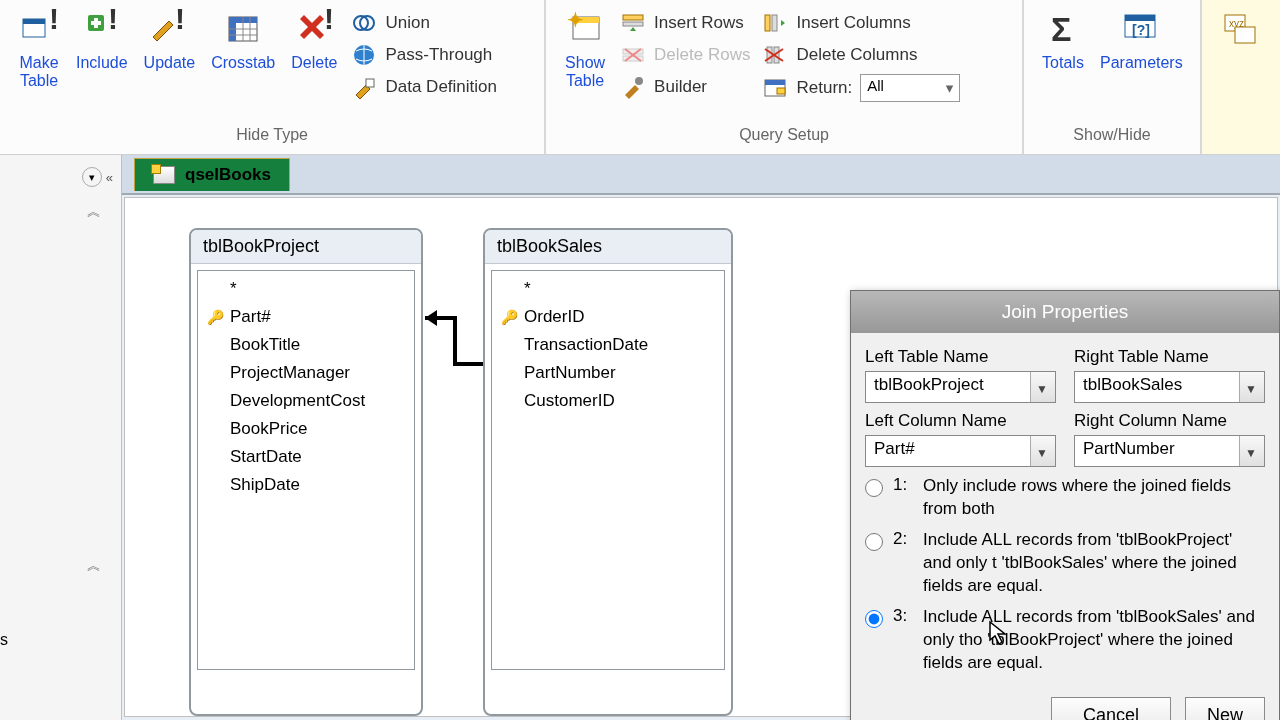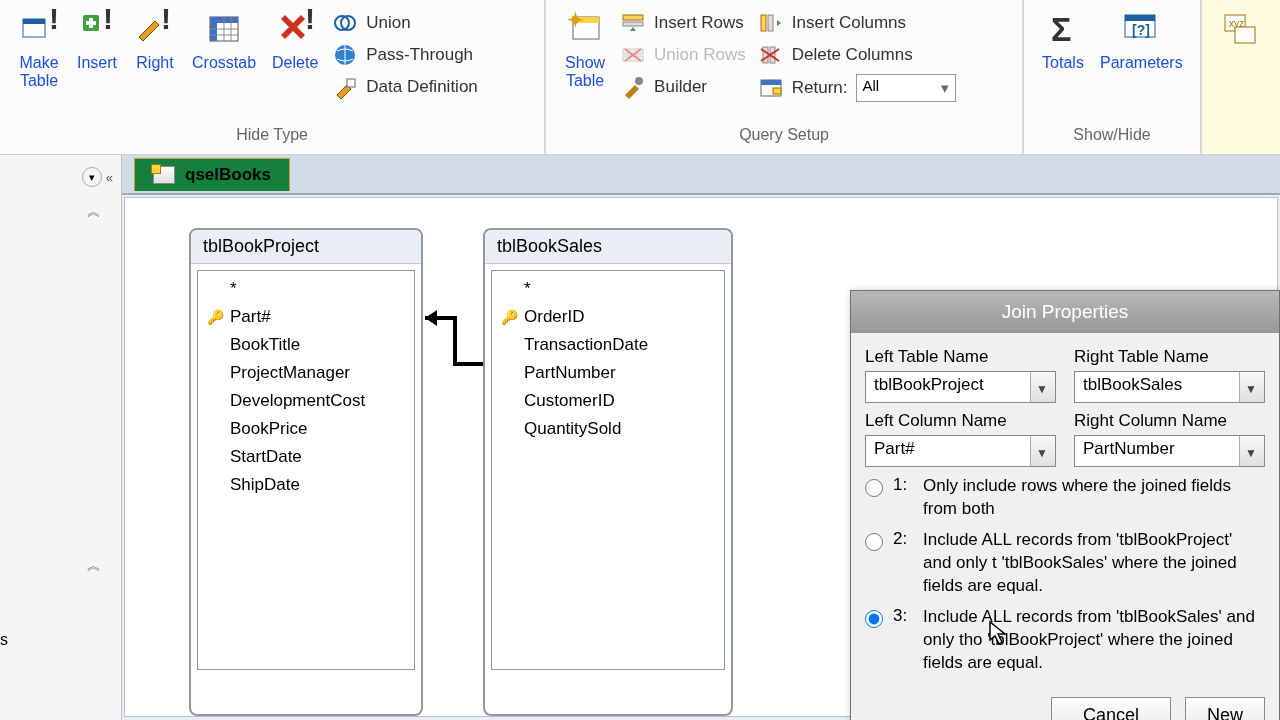--- a/index.html
+++ b/index.html
@@ -100,30 +100,30 @@
       </div>
       <div class="big-btn">
         <div class="icon-box">
           <svg width="40" height="40">
               <rect x="6" y="6" width="16" height="16" fill="#40a040" rx="2"></rect>
               <rect x="12" y="9" width="4" height="10" fill="#fff"></rect>
               <rect x="9" y="12" width="10" height="4" fill="#fff"></rect>
               <text x="26" y="20" font-size="30" font-weight="bold" fill="#333">!</text>
             </svg>
         </div>
-        <div class="lbl">Insert</div>
+        <div class="lbl">Include</div>
       </div>
       <div class="big-btn">
         <div class="icon-box">
           <svg width="40" height="40">
               <path d="M4 28 L20 12 L24 16 L8 32 Z" fill="#e0a020" stroke="#805000"></path>
               <text x="26" y="20" font-size="30" font-weight="bold" fill="#333">!</text>
             </svg>
         </div>
-        <div class="lbl">Right</div>
+        <div class="lbl">Update</div>
       </div>
       <div class="big-btn">
         <div class="icon-box">
           <svg width="40" height="40">
               <rect x="6" y="8" width="28" height="24" fill="#fff" stroke="#555"></rect>
               <rect x="6" y="8" width="28" height="6" fill="#4070c0"></rect>
               <rect x="6" y="8" width="7" height="24" fill="#4070c0"></rect>
               <line x1="6" y1="20" x2="34" y2="20" stroke="#888"></line>
               <line x1="6" y1="26" x2="34" y2="26" stroke="#888"></line>
               <line x1="20" y1="8" x2="20" y2="32" stroke="#888"></line>
@@ -201,21 +201,21 @@
         </div>
         <div class="small-btn disabled">
           <span class="sicon">
               <svg width="24" height="20">
                 <rect x="2" y="4" width="20" height="5" fill="#eee" stroke="#ccc"></rect>
                 <rect x="2" y="11" width="20" height="5" fill="#eee" stroke="#ccc"></rect>
                 <line x1="4" y1="4" x2="20" y2="16" stroke="#e88" stroke-width="2"></line>
                 <line x1="20" y1="4" x2="4" y2="16" stroke="#e88" stroke-width="2"></line>
               </svg>
             </span>
-          <span class="slbl">Union Rows</span>
+          <span class="slbl">Delete Rows</span>
         </div>
         <div class="small-btn">
           <span class="sicon">
               <svg width="24" height="24">
                 <path d="M4 20 L14 10 L18 14 L8 24 Z" fill="#c08020"></path>
                 <circle cx="18" cy="6" r="4" fill="#888"></circle>
               </svg>
             </span>
           <span class="slbl">Builder</span>
         </div>
@@ -371,24 +371,20 @@
               <span style="width:16px"></span>
               <span>TransactionDate</span>
             </div>
           <div class="fld">
               <span style="width:16px"></span>
               <span>PartNumber</span>
             </div>
           <div class="fld">
               <span style="width:16px"></span>
               <span>CustomerID</span>
-            </div>
-          <div class="fld">
-              <span style="width:16px"></span>
-              <span>QuantitySold</span>
             </div>
         </div>
       </div>
 
       <svg class="join-line" style="left:296px; top:108px" width="66" height="70">
         <path d="M4 12 L34 12 L34 58 L62 58" stroke="#000" stroke-width="4" fill="none"></path>
         <path d="M4 12 L16 4 L16 20 Z" fill="#000"></path>
       </svg>
     </div>
   </div>

